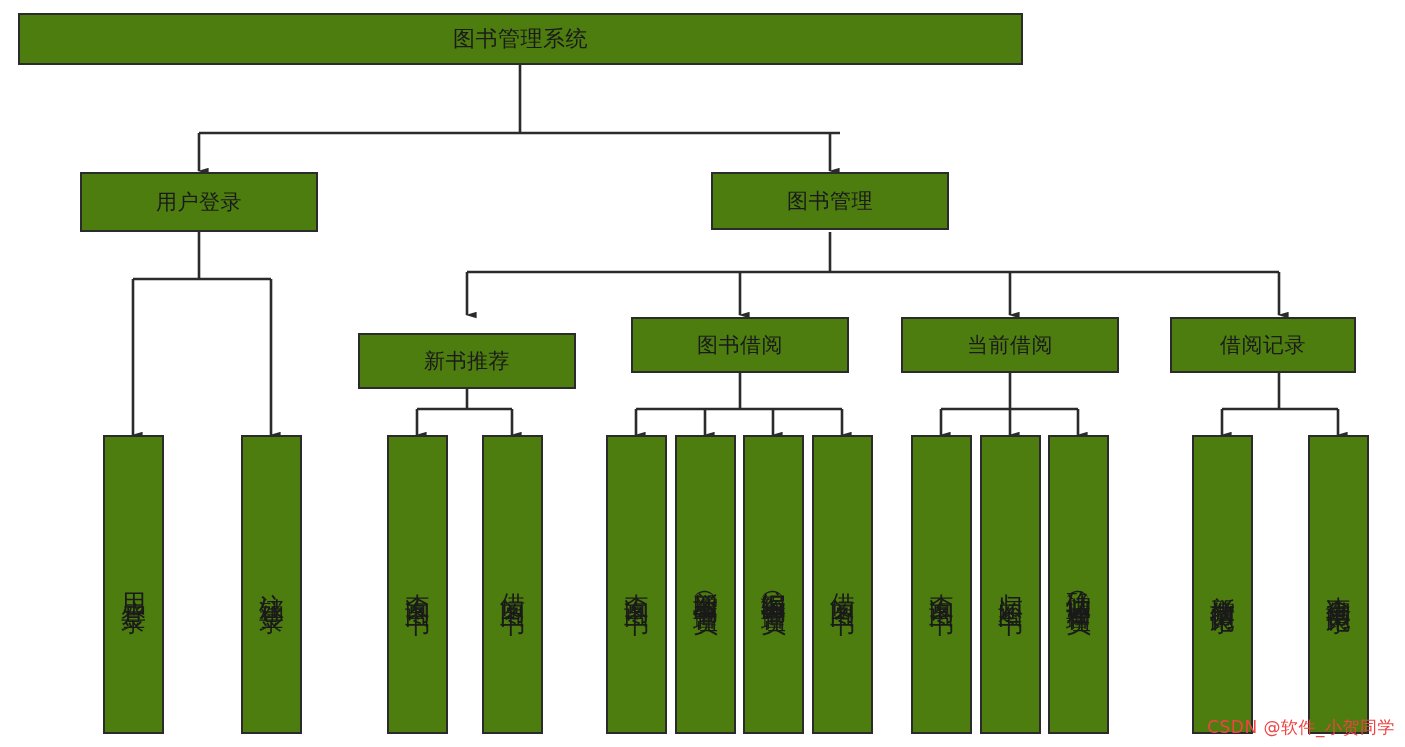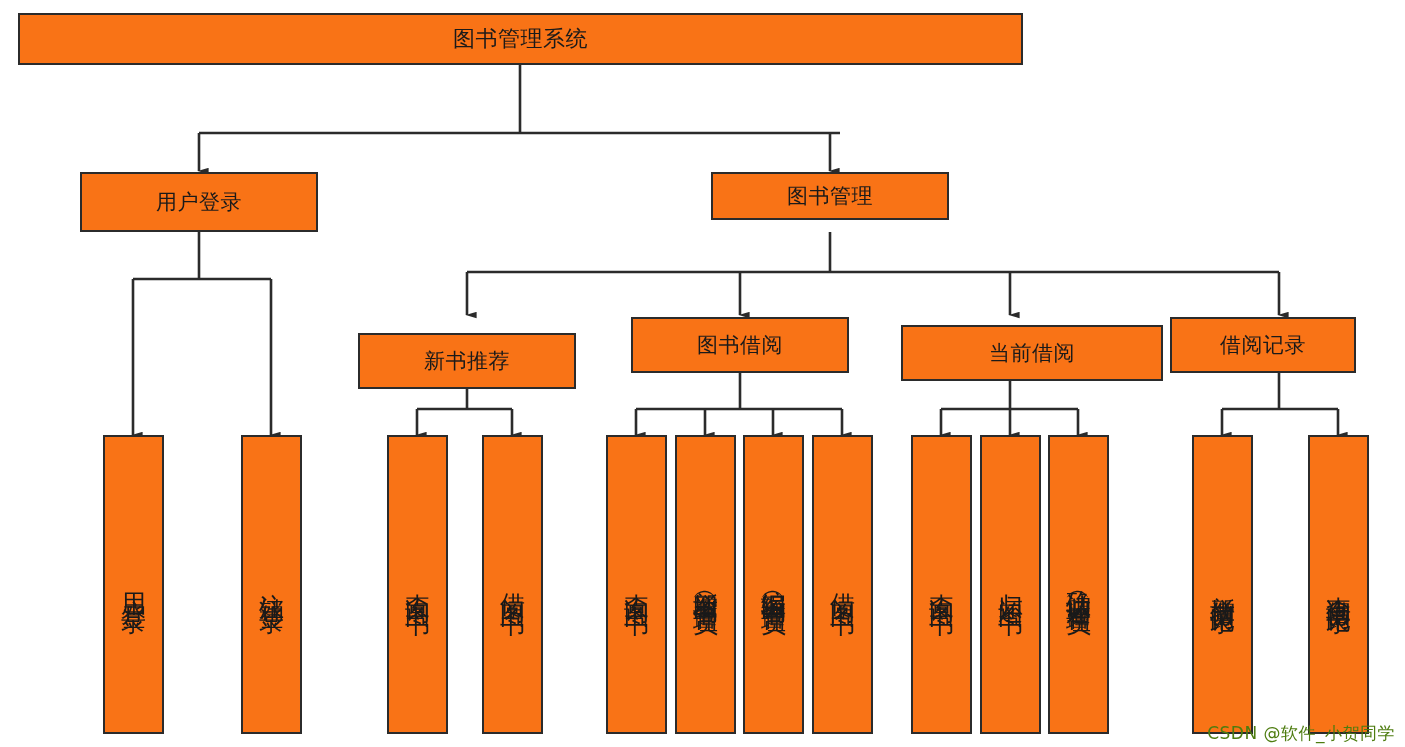--- a/index.html
+++ b/index.html
@@ -22,21 +22,21 @@
     position: absolute;
     left: 0;
     top: 0;
     width: 1405px;
     height: 747px;
     pointer-events: none;
   }
   .node {
     position: absolute;
     box-sizing: border-box;
-    background: #f97316;
+    background: #4d7c0f;
     border: 2px solid #2b2b2b;
     display: flex;
     align-items: center;
     justify-content: center;
     z-index: 2;
   }
   .node-label {
     color: #1a1a1a;
     line-height: 1.08;
     text-align: center;
@@ -66,23 +66,23 @@
     overflow: visible;
   }
   .node.vert.tall .node-label {
     font-size: 25px;
     letter-spacing: 3px;
     max-height: 285px;
   }
   .watermark {
     position: absolute;
     right: 10px;
-    bottom: 2px;
+    bottom: 8px;
     font-size: 17px;
-    color: #4d7c0f;
+    color: #ef4444;
     z-index: 5;
     white-space: nowrap;
     letter-spacing: 0.5px;
   }
 </style>
 </head>
 <body>
 
 <div id="diagram-root">
 
@@ -138,33 +138,33 @@
   </svg>
 
   <div class="node horiz root" style="left:18px; top:13px; width:1005px; height:52px;">
     <span class="node-label">图书管理系统</span>
   </div>
 
   <div class="node horiz" style="left:80px; top:172px; width:238px; height:60px;">
     <span class="node-label">用户登录</span>
   </div>
 
-  <div class="node horiz" style="left:711px; top:172px; width:238px; height:48px;">
+  <div class="node horiz" style="left:711px; top:172px; width:238px; height:58px;">
     <span class="node-label">图书管理</span>
   </div>
 
   <div class="node horiz" style="left:358px; top:333px; width:218px; height:56px;">
     <span class="node-label">新书推荐</span>
   </div>
 
   <div class="node horiz" style="left:631px; top:317px; width:218px; height:56px;">
     <span class="node-label">图书借阅</span>
   </div>
 
-  <div class="node horiz" style="left:901px; top:325px; width:262px; height:56px;">
+  <div class="node horiz" style="left:901px; top:317px; width:218px; height:56px;">
     <span class="node-label">当前借阅</span>
   </div>
 
   <div class="node horiz" style="left:1170px; top:317px; width:186px; height:56px;">
     <span class="node-label">借阅记录</span>
   </div>
 
   <div class="node vert" style="left:103px; top:435px; width:61px; height:299px;">
     <span class="node-label">用户登录</span>
   </div>

